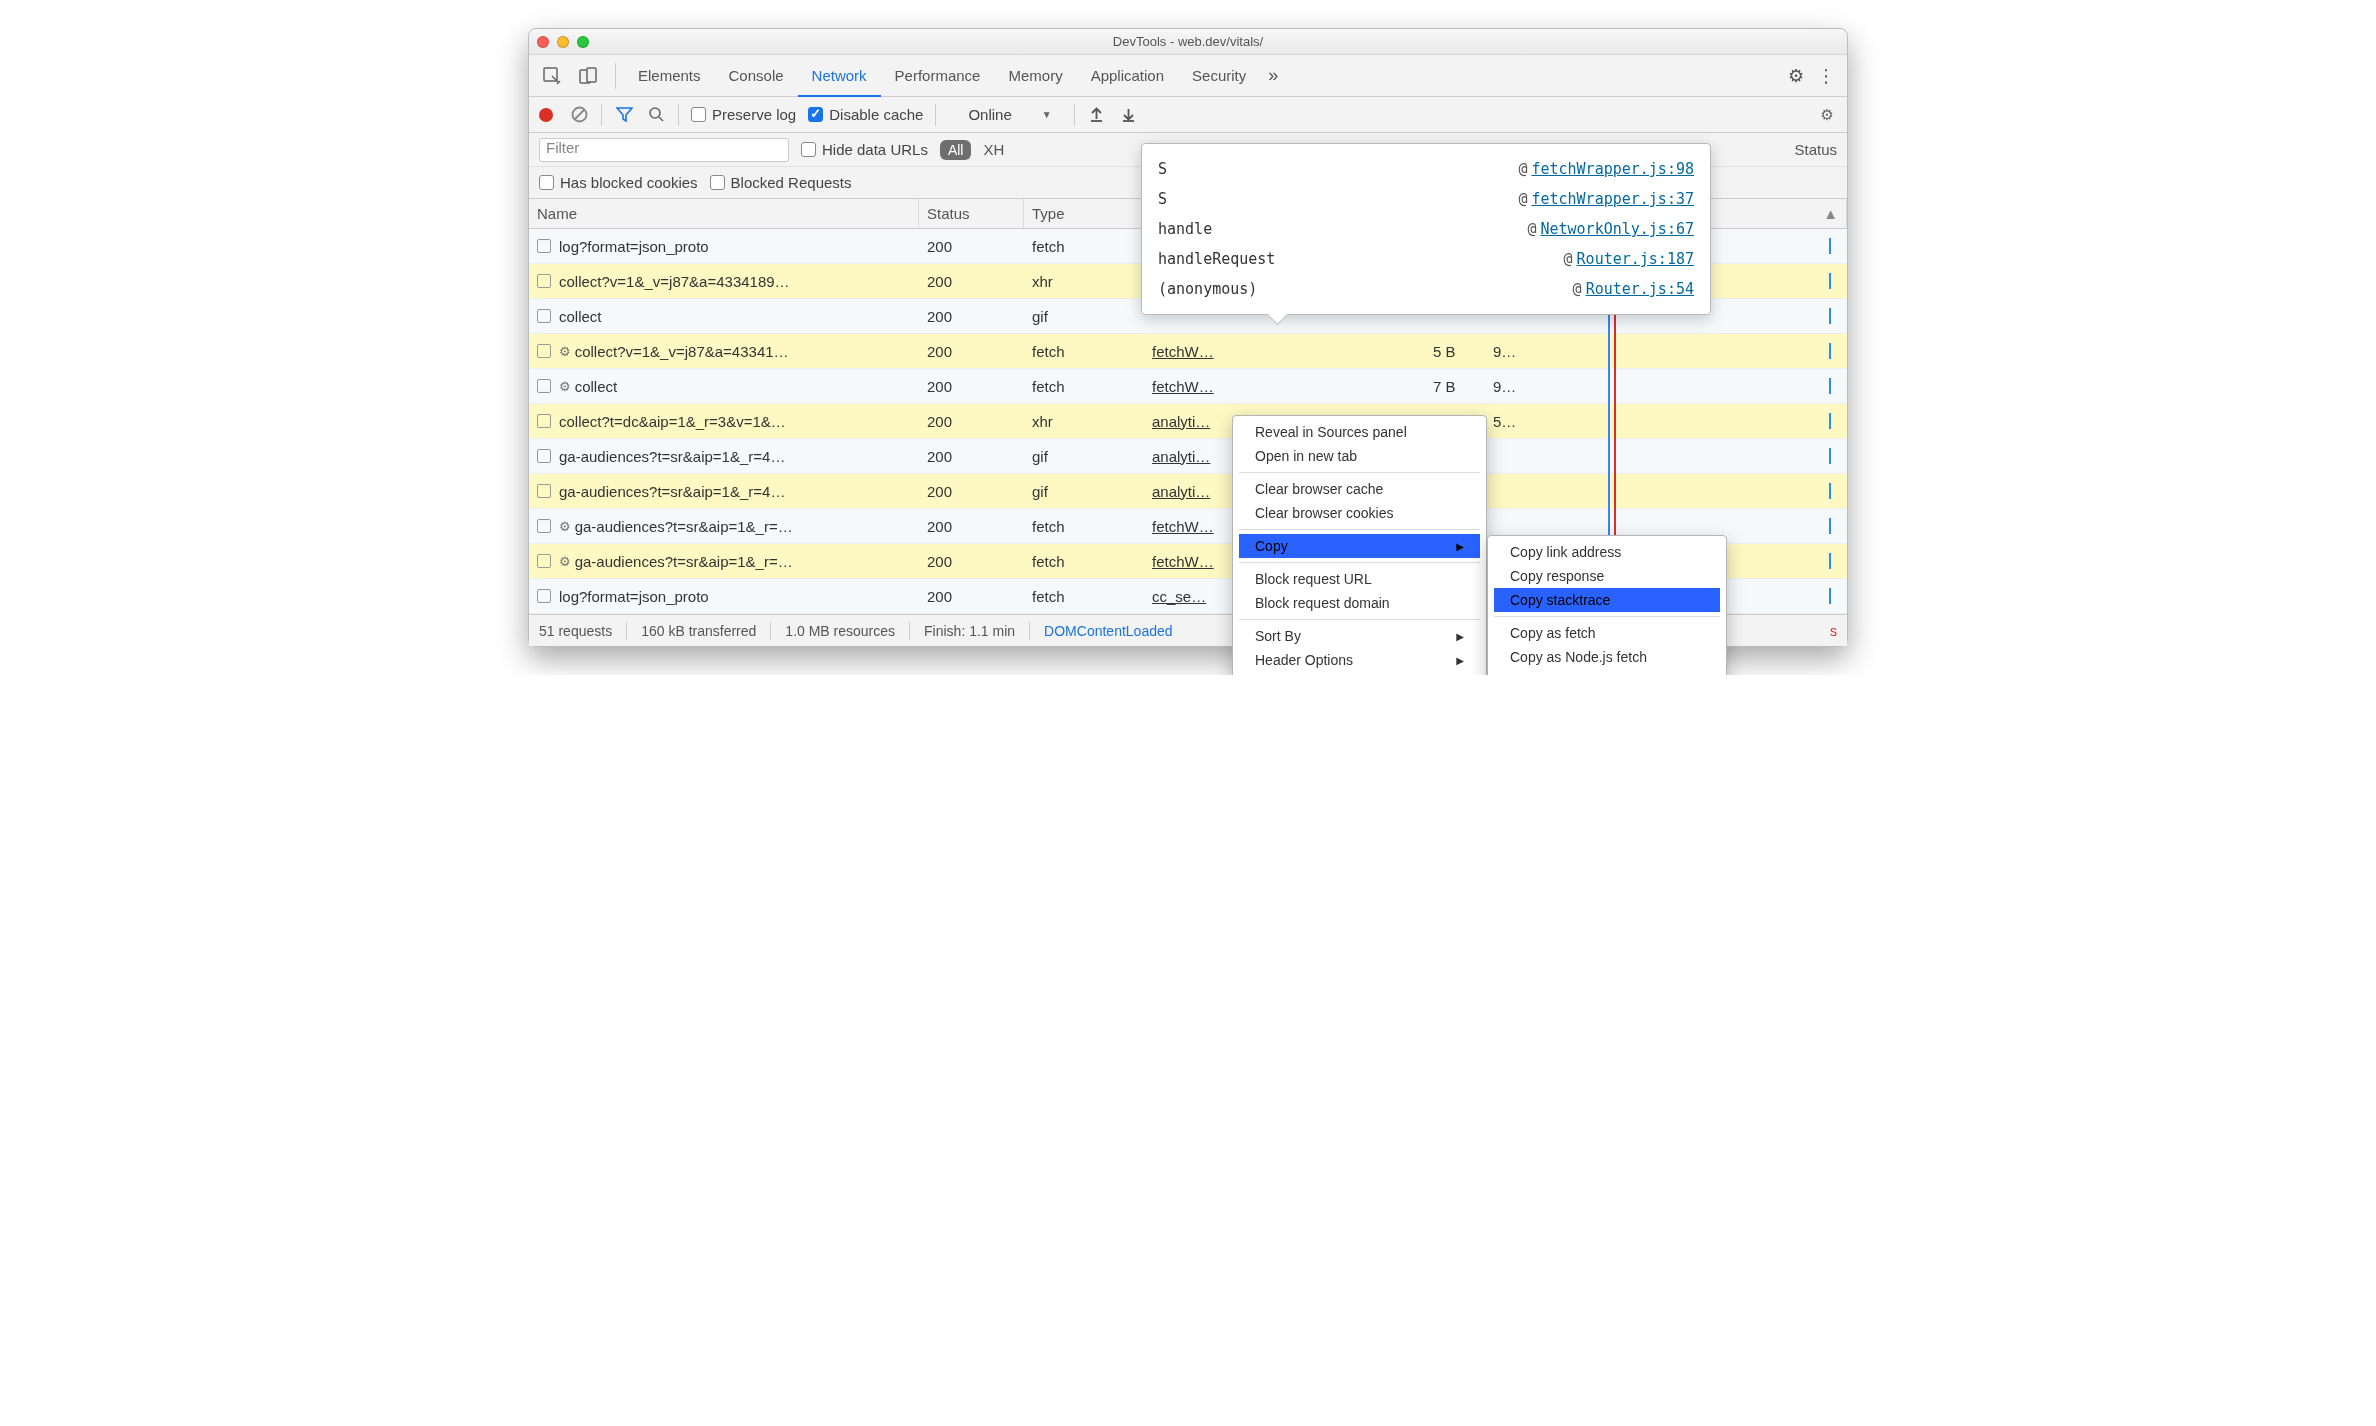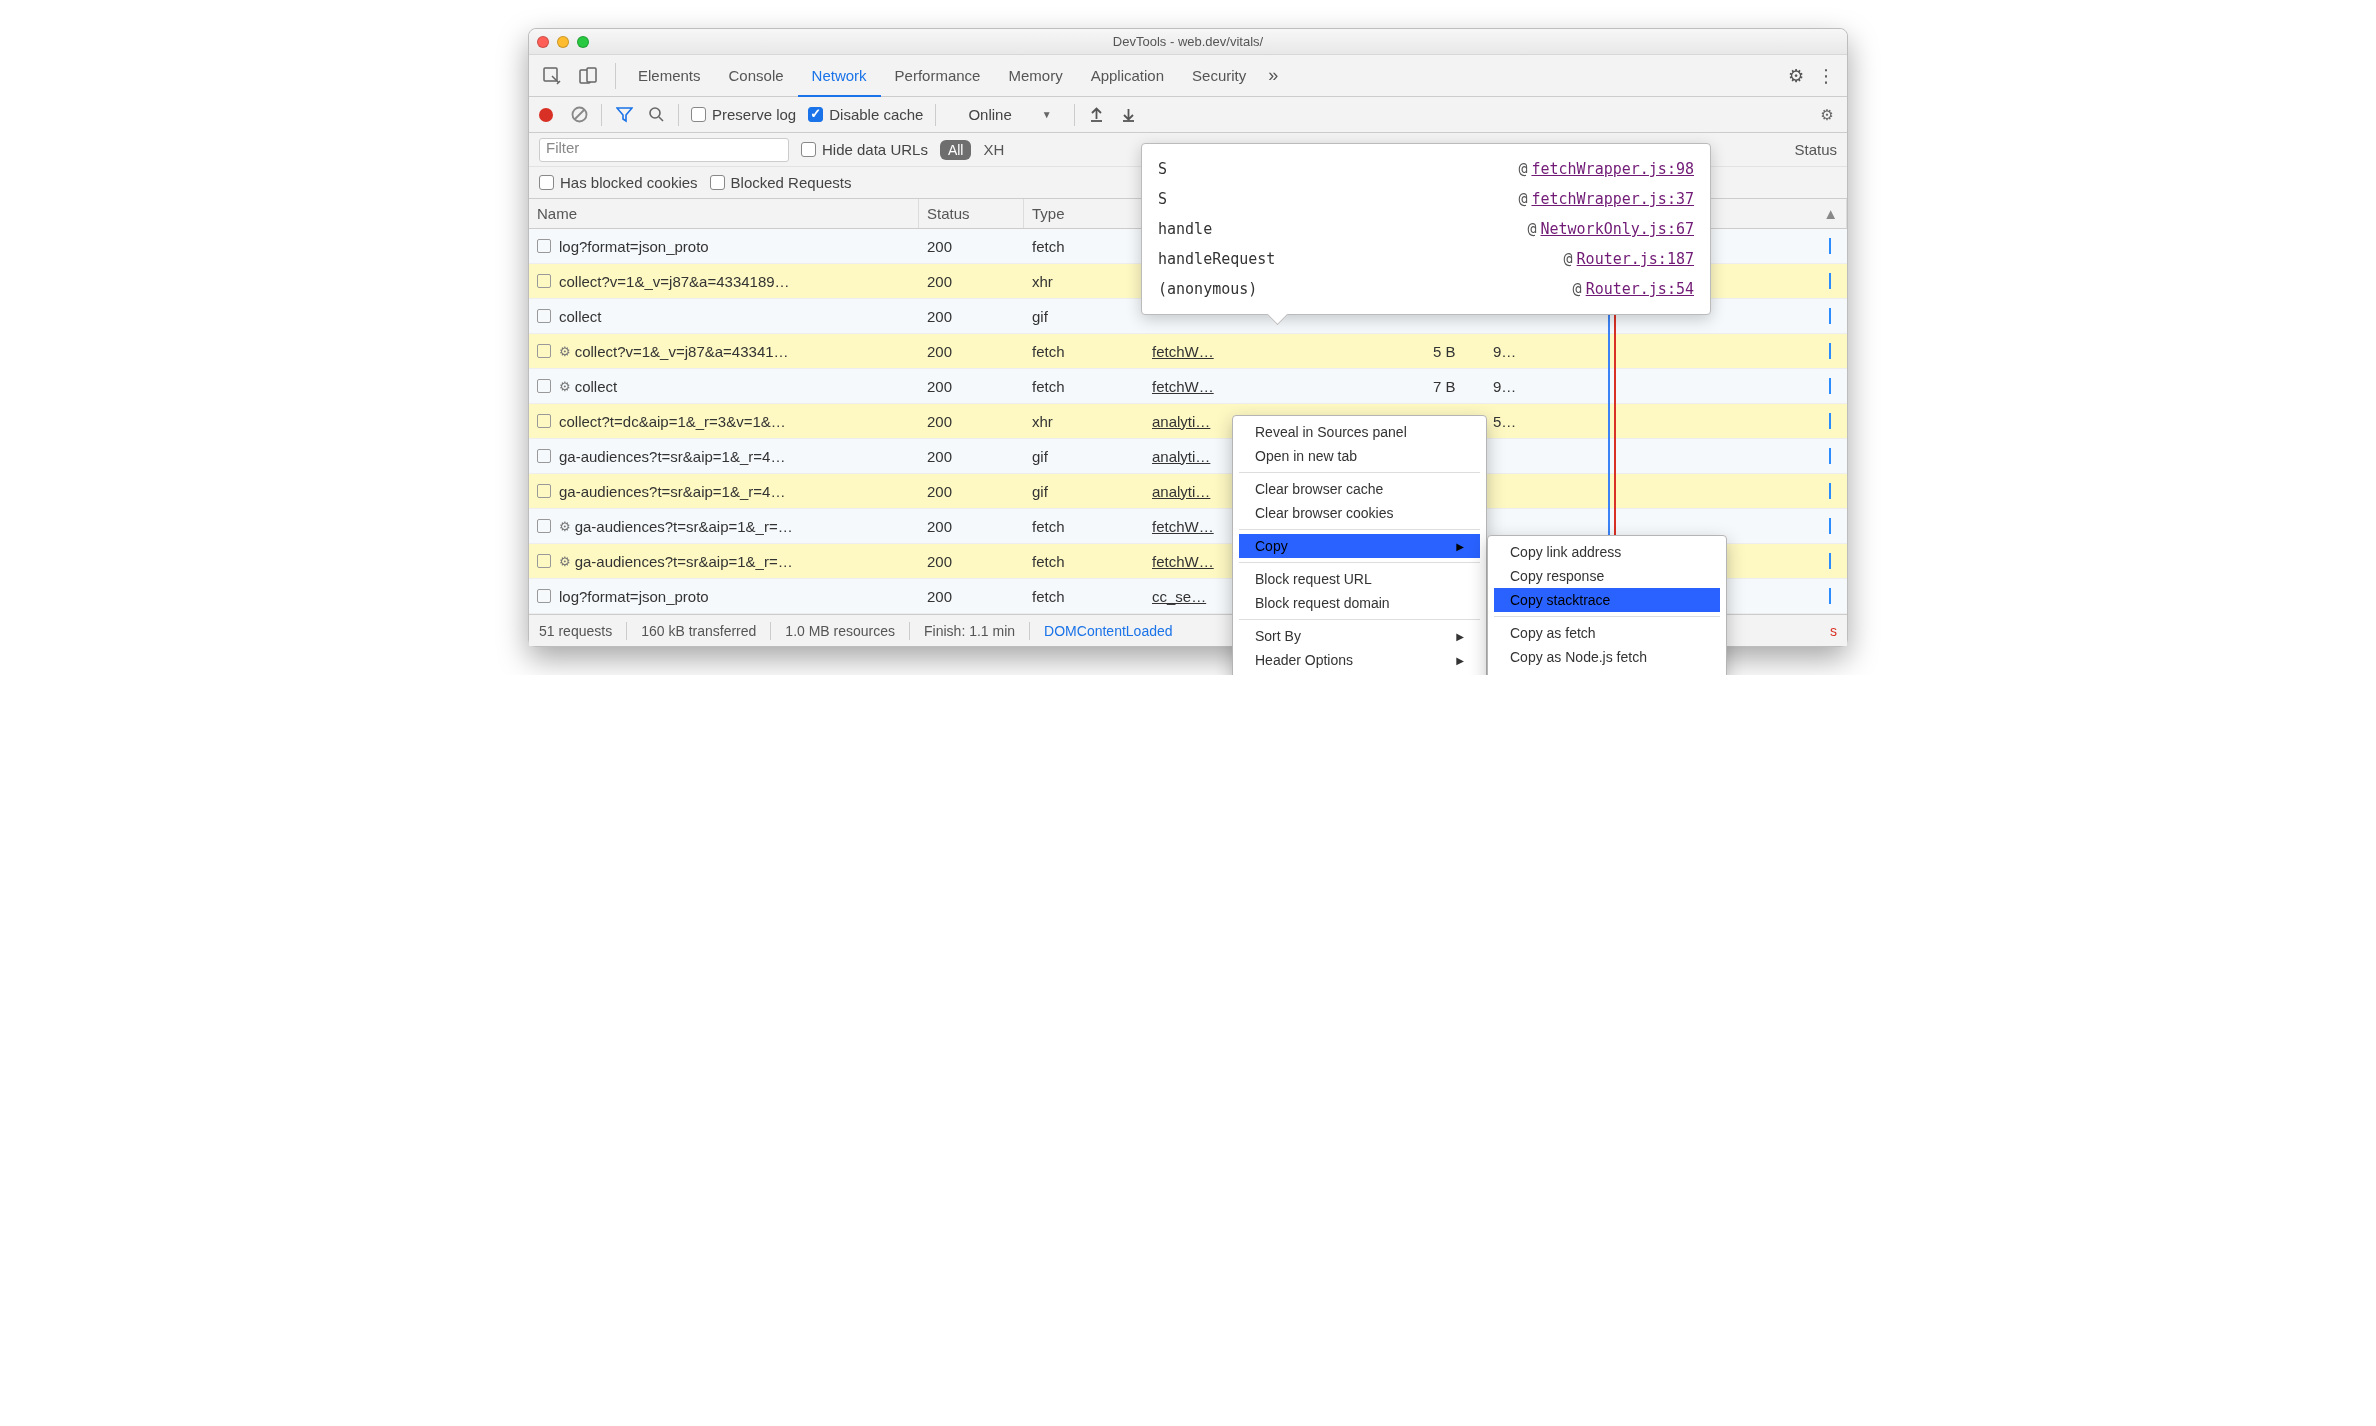--- a/index.html
+++ b/index.html
@@ -67,21 +67,21 @@
 
 .statusbar { height:32px; display:flex; align-items:center; border-top:1px solid #ccc; background:#f3f3f3; font-size:14px; color:#555; padding:0 10px; gap:6px; }
 .statusbar .vs { width:1px; height:18px; background:#ccc; margin:0 8px; }
 .statusbar .dcl { color:#1a73e8; }
 .statusbar .red { color:#d93025; }
 
 
 .stacktrace { position:absolute; left:612px; top:114px; width:570px; background:#fff; border:1px solid #bbb; border-radius:4px; box-shadow:0 4px 16px rgba(0,0,0,0.2); padding:10px 16px; font-family:Menlo,Consolas,monospace; font-size:15px; color:#333; z-index:5; }
 .stacktrace::after { content:""; position:absolute; left:128px; bottom:-8px; width:14px; height:14px; background:#fff; border-right:1px solid #bbb; border-bottom:1px solid #bbb; transform:rotate(45deg); }
 .st-row { display:flex; justify-content:space-between; line-height:30px; }
-.st-row .loc { color:#701a75; text-decoration:underline; }
+.st-row .loc { color:#0369a1; text-decoration:underline; }
 .st-row .at { color:#555; margin-right:4px; }
 .st-async { font-style:italic; line-height:32px; }
 
 .ctxmenu { position:absolute; background:#fff; border:1px solid #b5b5b5; border-radius:4px; box-shadow:0 6px 18px rgba(0,0,0,0.25); font-size:14px; color:#333; padding:4px 6px; z-index:10; }
 .ctxmenu .mi { padding:4px 16px; display:flex; justify-content:space-between; align-items:center; white-space:nowrap; }
 .ctxmenu .mi.hi { background:#2962ff; color:#000000; }
 .ctxmenu .msep { height:1px; background:#ddd; margin:4px 0; }
 .ctxmenu .arrow { font-size:10px; margin-left:24px; }
 .ctx1 { left:703px; top:386px; width:255px; }
 .ctx2 { left:958px; top:506px; width:240px; }

